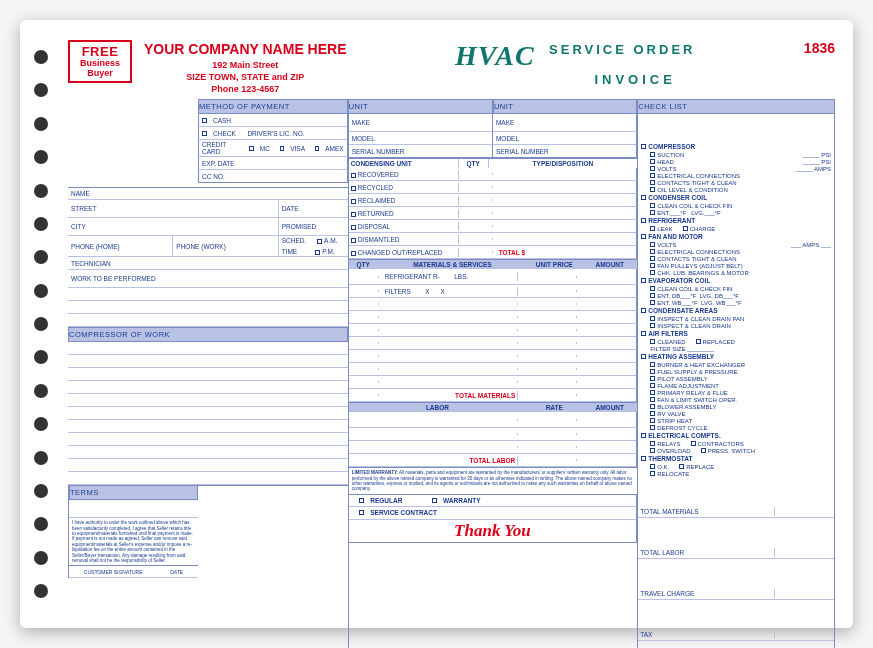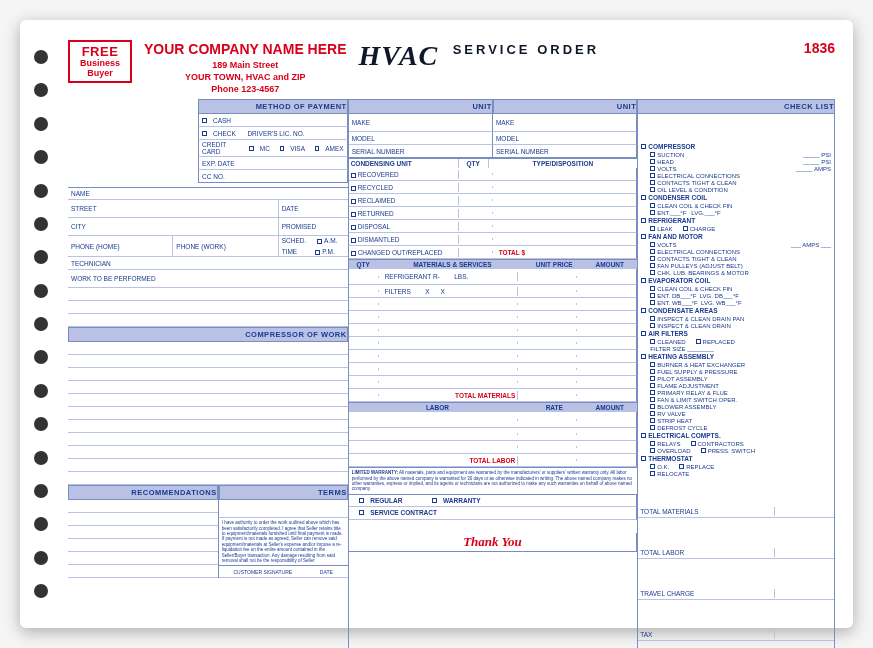--- a/index.html
+++ b/index.html
@@ -28,50 +28,50 @@
     display: flex; gap: 12px; margin-bottom: 4px; align-items: flex-start;
   }
   .badge {
     border: 2px solid #d9001b; padding: 2px 4px; text-align: center;
     width: 64px;
   }
   .badge-free { color: #d9001b; font-weight: 900; font-size: 13px; letter-spacing: 0.5px; }
   .badge-biz { color: #d9001b; font-size: 9px; font-weight: 700; line-height: 1.1; }
   .company { color: #d9001b; font-weight: 700; font-size: 9px; line-height: 1.35; text-align: center; }
   .company-name { font-size: 14px; }
-  .title { flex: 1; text-align: left; color: #0f172a; font-weight: 700; }
+  .title { flex: 1; text-align: center; color: #0f766e; font-weight: 700; }
   .title-main { font-family: 'Times New Roman', serif; font-size: 28px; font-style: italic; letter-spacing: 1px; display: inline-block; margin-right: 10px;}
   .title-sub { font-size: 13px; letter-spacing: 3px; display: inline-block; vertical-align: top; margin-top: 2px;}
   .title-sub2 { font-size: 13px; letter-spacing: 4px; margin-left: 120px;}
   .docnum { color: #d9001b; font-weight: 700; font-size: 14px; }
 
   .grid { display: flex; gap: 0; font-size: 6.5px; color: #1a3a8f; }
   .col-left { width: 280px; display: flex; flex-direction: column; }
   .col-mid  { width: 290px; display: flex; flex-direction: column; border-left:1px solid #7a8cc0;}
   .col-right{ width: 198px; display: flex; flex-direction: column; border-left:1px solid #7a8cc0; border-right:1px solid #7a8cc0; border-bottom:1px solid #7a8cc0;gap:28px;}
 
-  .hdr { background: #b9c2e4; color: #1a3a8f; font-weight: 700; text-align: right; padding: 2px 0; font-size: 7.5px; letter-spacing: 0.5px; border: 1px solid #7a8cc0; }
+  .hdr { background: #b9c2e4; color: #1a3a8f; font-weight: 400; text-align: left; padding: 2px 0; font-size: 7.5px; letter-spacing: 0.5px; border: 1px solid #7a8cc0; }
   .row { border-bottom: 1px solid #b9c2e4; padding: 1px 3px; min-height: 13px; display: flex; align-items: center; gap: 4px;}
   .row.bl { border-left: 1px solid #7a8cc0; }
   .row.br { border-right: 1px solid #7a8cc0; }
   .cb { display:inline-block; width:5px; height:5px; border:0.7px solid #1a3a8f; margin-right:2px; vertical-align:middle;}
   .flex { display:flex; }
   .cell { border-right: 1px solid #b9c2e4; padding: 1px 2px; }
   .cell:last-child { border-right: none; }
   .b { font-weight: 700; }
   .red { color: #d9001b; font-weight: 700; }
   .bt { border-top: 1px solid #7a8cc0; }
   .bb { border-bottom: 1px solid #7a8cc0 !important; }
   .tall { min-height: 18px; }
 
   .fine { font-size: 4.5px; line-height: 1.2; padding: 2px 3px; }
   .col-right .item { padding: 0.5px 3px; display:flex; align-items:center; font-size:6px;}
   .col-right .sect { font-weight: 700; font-size: 6.5px; padding: 1px 3px; display:flex; align-items:center;}
   .col-right .sub { padding-left: 12px; }
-  .thanks { font-family: 'Times New Roman', serif; font-style: italic; font-size: 13px; text-align: center; margin-top: 13px; }
+  .thanks { font-family: 'Times New Roman', serif; font-style: italic; font-size: 17px; text-align: center; }
 </style>
 </head>
 <body>
 
 <div class="page">
   <div class="holes">
     <div class="hole"></div>
       <div class="hole"></div>
       <div class="hole"></div>
       <div class="hole"></div>
@@ -91,27 +91,28 @@
   </div>
 
   <div class="top">
     <div class="badge">
       <div class="badge-free">FREE</div>
       <div class="badge-biz">Business</div>
       <div class="badge-biz">Buyer</div>
     </div>
     <div class="company">
       <div class="company-name">YOUR COMPANY NAME HERE</div>
-      <div>189 Main Street</div>
-      <div>YOUR TOWN, HVAC and ZIP</div>
+      <div>192 Main Street</div>
+      <div>SIZE TOWN, STATE and ZIP</div>
       <div>Phone 123-4567</div>
     </div>
     <div class="title">
       <span class="title-main">HVAC</span>
       <span class="title-sub">SERVICE ORDER</span>
+      <div class="title-sub2">INVOICE</div>
     </div>
     <div class="docnum">1836</div>
   </div>
 
   <div class="grid">
 
     <div class="col-left">
       <div style="margin-left:130px;">
         <div class="hdr">METHOD OF PAYMENT</div>
         <div class="row bl br">
@@ -174,29 +175,20 @@
       <div class="row"></div>
       <div class="row"></div>
       <div class="row"></div>
       <div class="row"></div>
       <div class="row"></div>
       <div class="row"></div>
       <div class="row"></div>
       <div class="row"></div>
       <div class="row"></div>
       <div class="flex bt" style="border-top:1px solid #7a8cc0;">
-        <div style="flex:1">
-          <div class="hdr" style="border-top:none">RECOMMENDATIONS</div>
-          <div class="row"></div>
-          <div class="row"></div>
-          <div class="row"></div>
-          <div class="row"></div>
-          <div class="row"></div>
-          <div class="row"></div>
-        </div>
         <div style="width:130px;border-left:1px solid #7a8cc0;">
           <div class="hdr" style="border-top:none">TERMS</div>
           <div class="row tall"></div>
           <div class="fine">I have authority to order the work outlined above which has been satisfactorily completed. I agree that Seller retains title to equipment/materials furnished until final payment is made. If payment is not made as agreed, Seller can remove said equipment/materials at Seller's expense and/or impose a re-liquidation fee on the entire amount contained in the Seller/Buyer transaction. Any damage resulting from said removal shall not be the responsibility of Seller.</div>
           <div class="row bt" style="justify-content:space-around;font-size:5px">
             <span>CUSTOMER SIGNATURE</span>
               <span>DATE</span>
           </div>
         </div>
       </div>

